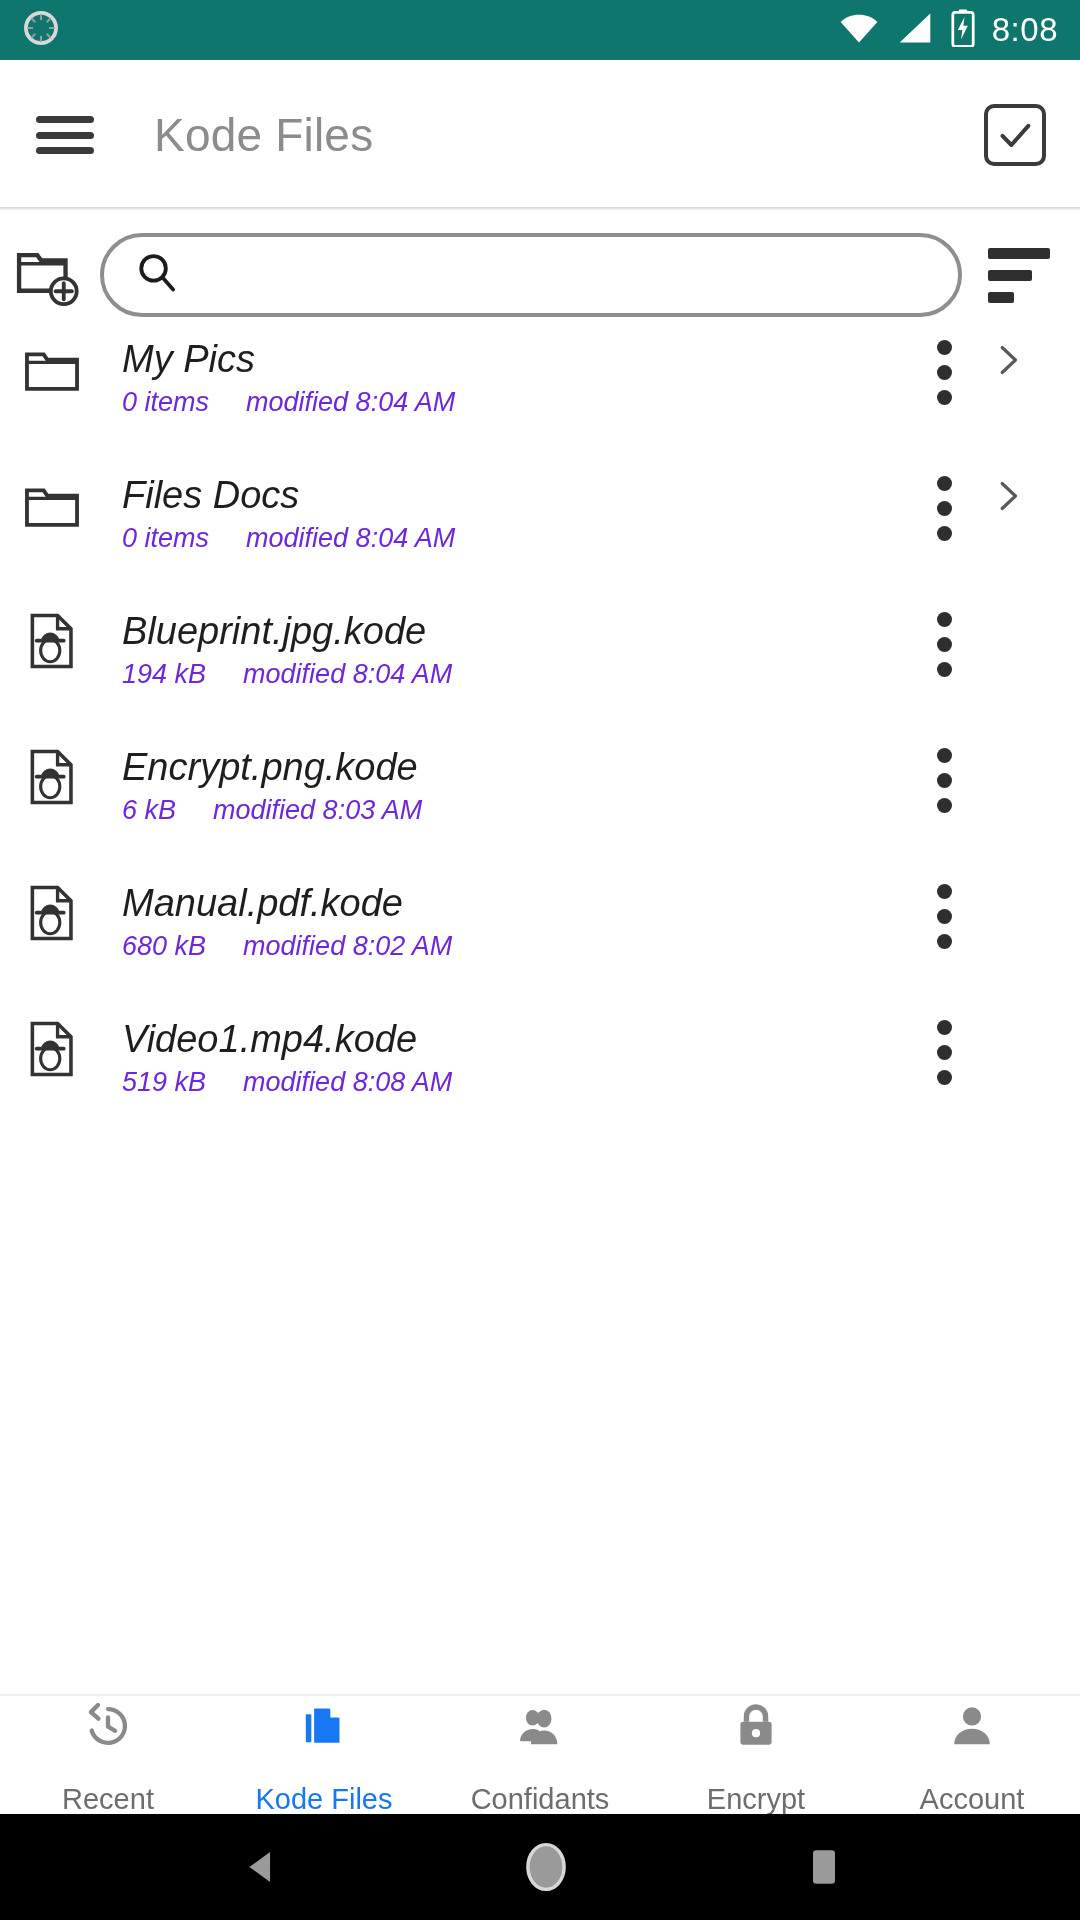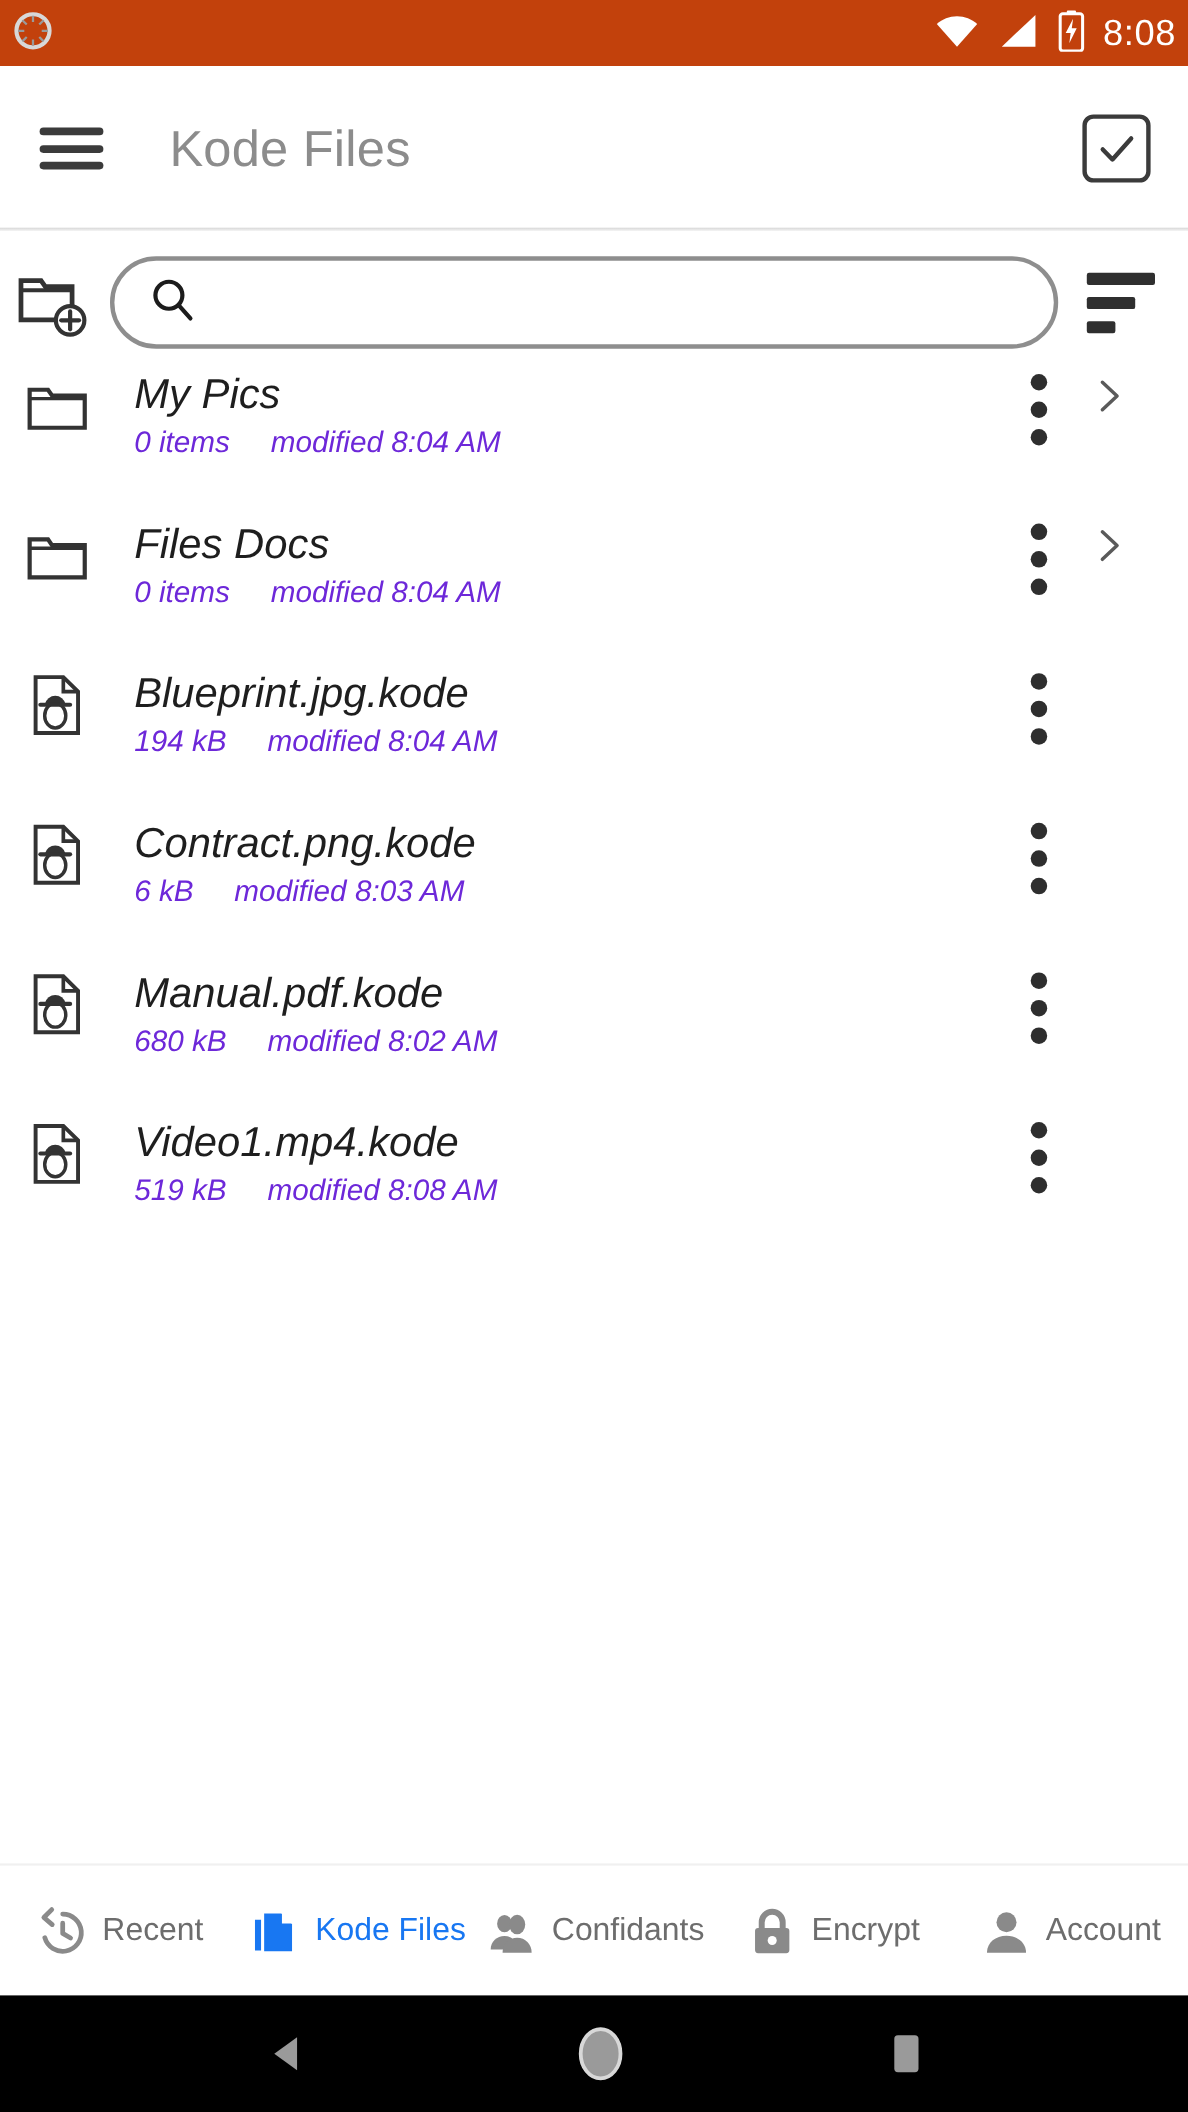--- a/index.html
+++ b/index.html
@@ -7,23 +7,23 @@
   body {
     font-family:"Liberation Sans", sans-serif;
     background:#ffffff;
     overflow:hidden;
     position:relative;
   }
 
   
   .statusbar{
     height:60px; width:100%;
-    background:#c2410c;
+    background:#0f766e;
     display:flex; align-items:center;
-    padding:0 11px;
+    padding:0 22px;
     position:relative;
   }
   .sb-left{ display:flex; align-items:center; gap:10px; }
   .sb-right{
     margin-left:auto;
     display:flex; align-items:center; gap:16px;
   }
   .sb-time{
     color:#ffffff; font-size:33px; letter-spacing:.5px;
     font-family:"Liberation Sans", sans-serif;
@@ -163,22 +163,22 @@
   
   .bottomnav{
     position:absolute; left:0; right:0; bottom:106px;
     height:120px;
     background:#ffffff;
     border-top:2px solid #f0f0f0;
     display:flex;
   }
   .nav-item{
     flex:1 1 0;
-    display:flex; flex-direction:row;
-    align-items:center; justify-content:center;
+    display:flex; flex-direction:column;
+    align-items:center; justify-content:space-between;
     gap:10px; cursor:pointer;
   }
   .nav-icon{ height:56px; display:flex; align-items:flex-end; justify-content:center; }
   .nav-label{ font-size:29px; color:#6d6d6d; line-height:1; }
   .nav-item.active .nav-label{ color:#1877f2; }
 
   
   .androidnav{
     position:absolute; left:0; right:0; bottom:0;
     height:106px; background:#000000;
@@ -358,21 +358,21 @@
     <div class="row-icon">
       <svg width="58" height="58" viewBox="0 0 24 26">
         <path d="M3.2 1.6h11.3l6 5.9V24.4H3.2z" fill="#ffffff" stroke="#333" stroke-width="1.6"></path>
         <path d="M14.5 1.6v5.9h6" fill="none" stroke="#333" stroke-width="1.5"></path>
         <ellipse cx="11.2" cy="17.3" rx="4.3" ry="5" fill="#ffffff" stroke="#333" stroke-width="1.4"></ellipse>
         <path d="M7 12.6a4.3 4.3 0 0 1 8.4 0z" fill="#333"></path>
         <rect x="4.3" y="12" width="13.8" height="1.7" rx="0.85" fill="#333"></rect>
       </svg>
     </div>
     <div class="row-text">
-      <div class="row-title">Contract.png.kode</div>
+      <div class="row-title">Encrypt.png.kode</div>
       <div class="row-sub">
         <span>6 kB</span>
         <span class="gap"></span>
         <span>modified 8:03 AM</span>
       </div>
     </div>
     <div class="kebab">
         <b></b>
         <b></b>
         <b></b>

